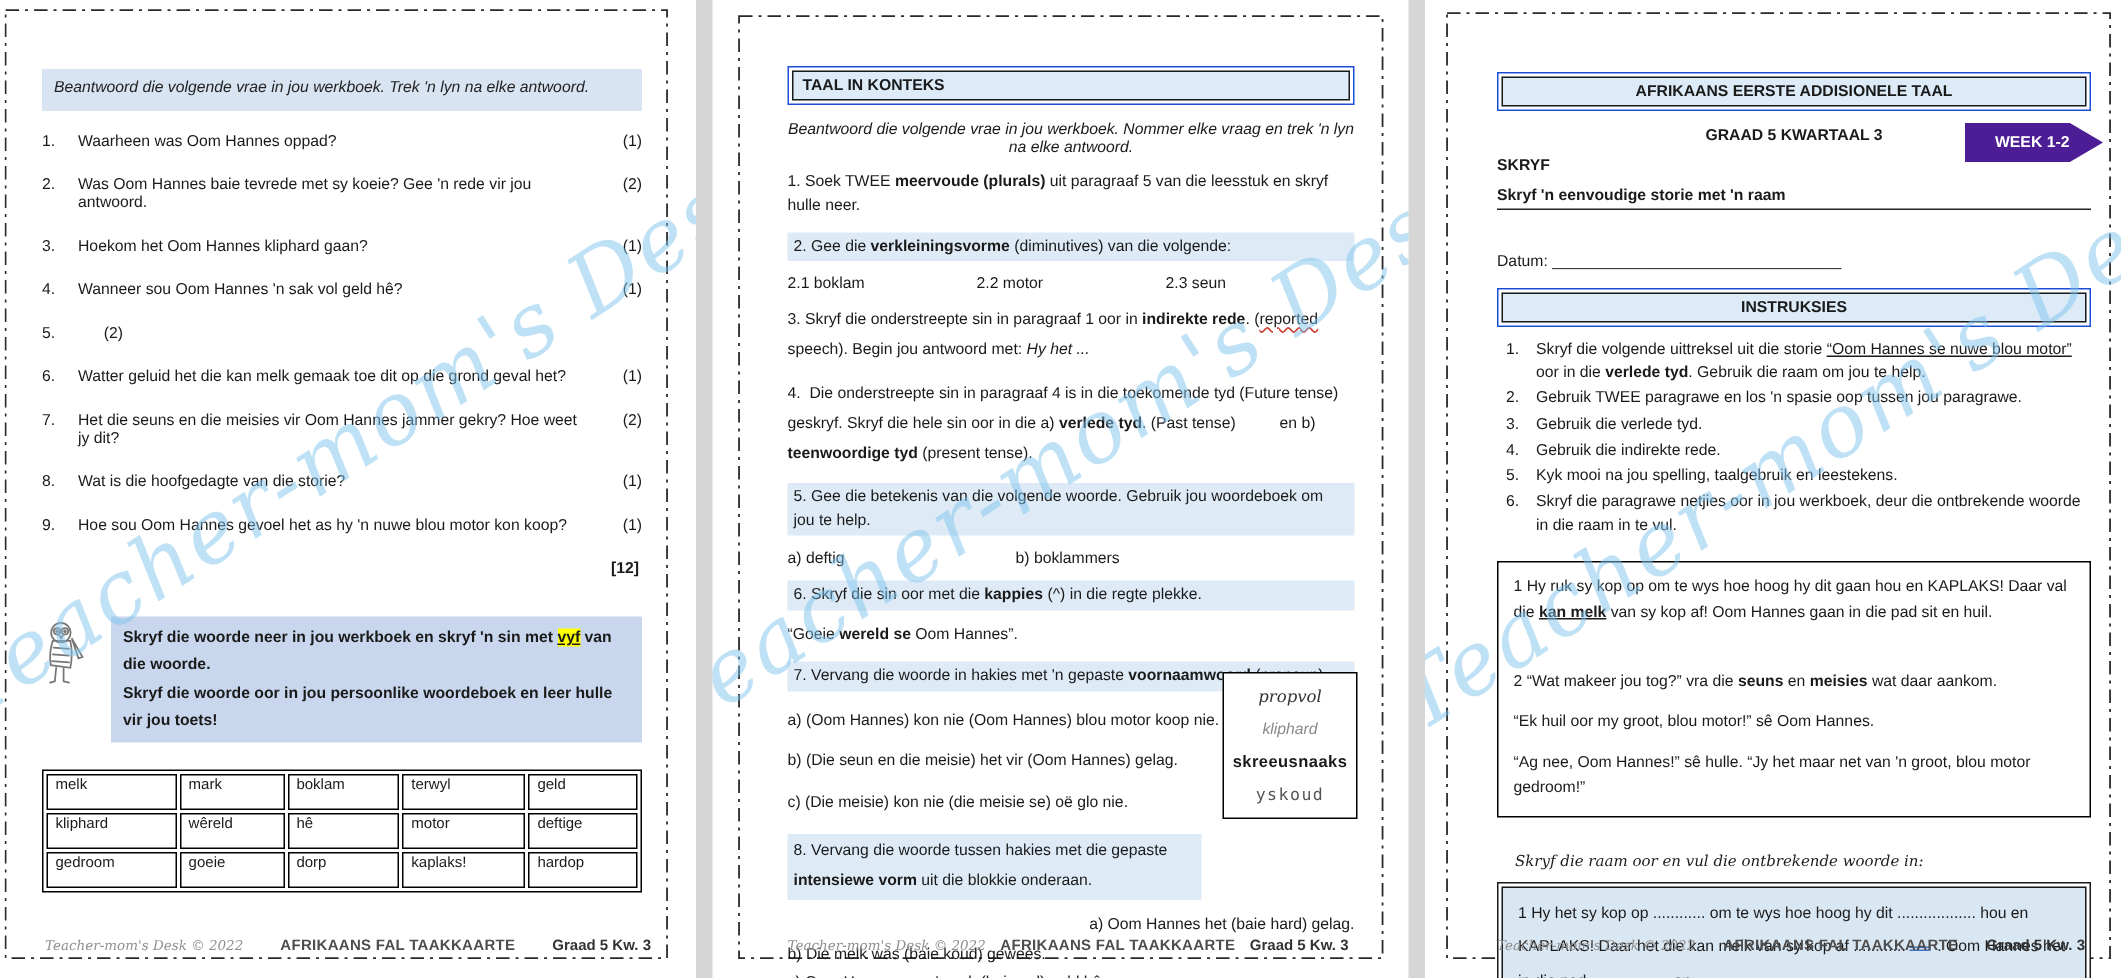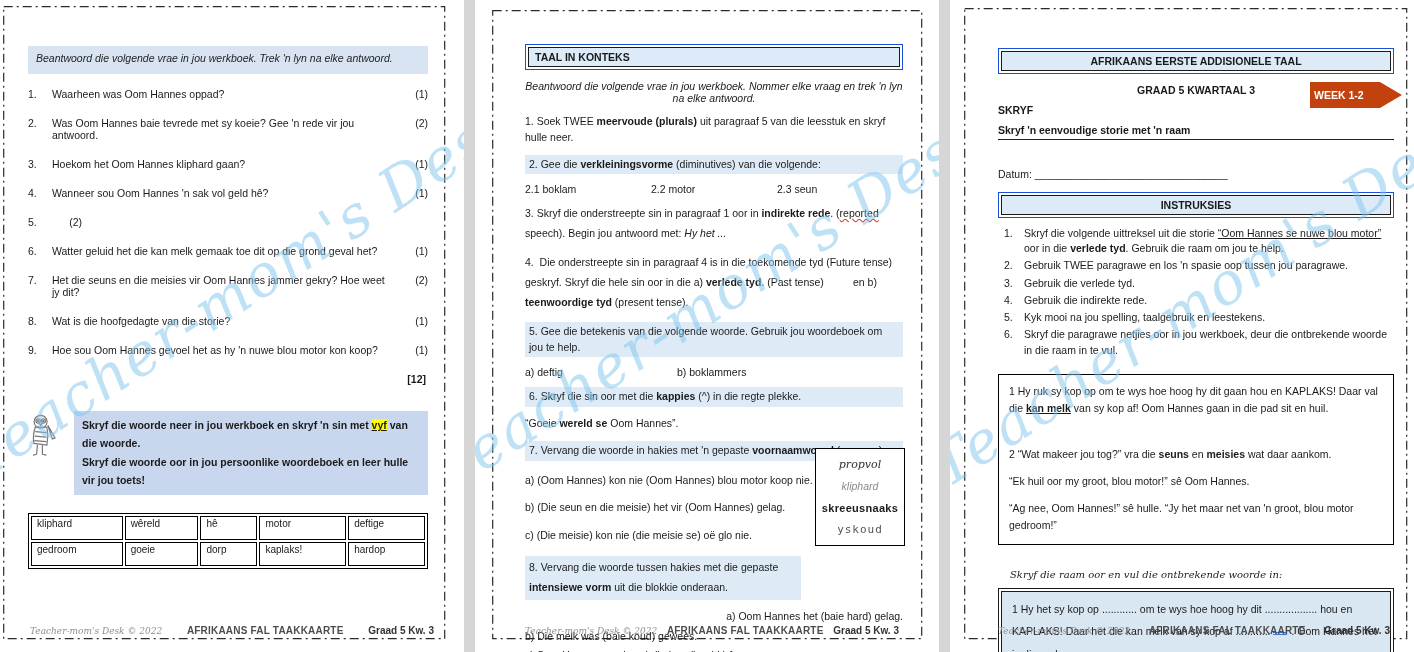--- a/index.html
+++ b/index.html
@@ -69,23 +69,23 @@
               background:#fff; display:flex; flex-direction:column; justify-content:space-around;
               text-align:center; padding:4px 2px; z-index:3; }
   .wb1 { font-family:"DejaVu Serif",serif; font-style:italic; font-size:11px; color:#333; }
   .wb2 { font-style:italic; color:#8a8a8a; font-size:10.5px; }
   .wb3 { font-weight:900; font-size:11px; letter-spacing:0.3px; }
   .wb4 { font-family:"DejaVu Sans Mono",monospace; font-size:11px; letter-spacing:1px; color:#555; }
 
   
   .p3-content { padding:48px 20px 0 48px; }
   .p3-sub { text-align:center; font-weight:bold; margin-top:10px; font-size:10.5px; }
-  .week-arrow { position:absolute; right:12px; top:82px; width:92px; height:26px; background:#c2410c;
+  .week-arrow { position:absolute; right:12px; top:82px; width:92px; height:26px; background:#4c1d95;
                 clip-path:polygon(0 0, 76% 0, 100% 50%, 76% 100%, 0 100%);
-                color:#fff; font-weight:bold; font-size:10.5px; line-height:26px; padding-left:4px;
+                color:#fff; font-weight:bold; font-size:10.5px; line-height:26px; padding-left:20px;
                 filter:drop-shadow(3px 3px 0 #c9c9c9); z-index:3; }
   .p3-skryf { font-weight:bold; margin-top:8px; }
   .p3-task { font-weight:bold; margin-top:8px; padding-bottom:3px; border-bottom:1px solid #222; }
   .p3-datum { margin-top:28px; }
   .p3-instrbox { margin-top:12px; }
   .p3-list { margin-top:8px; }
   .p3-li { display:flex; line-height:1.45; margin-bottom:2px; }
   .p3-li .no { width:26px; text-align:left; padding-left:6px; }
   .p3-li .tx { flex:1; }
   .extract-box { margin-top:16px; border:1.5px solid #000; padding:8px 10px 10px 10px; line-height:1.6; }
@@ -176,20 +176,27 @@
           </svg>
         </div>
         <div class="spellys-panel">
           <div><span>Skryf die woorde neer in jou werkboek en skryf 'n sin met </span><span class="hlY">vyf</span><span> van die woorde.</span></div>
           <div>Skryf die woorde oor in jou persoonlike woordeboek en leer hulle vir jou toets!</div>
         </div>
       </div>
 
       <table class="word-table">
         <tbody>
+            <tr>
+          <td>melk</td>
+          <td>mark</td>
+          <td>boklam</td>
+          <td>terwyl</td>
+          <td>geld</td>
+        </tr>
         <tr>
           <td>kliphard</td>
           <td>wêreld</td>
           <td>hê</td>
           <td>motor</td>
           <td>deftige</td>
         </tr>
         <tr>
           <td>gedroom</td>
           <td>goeie</td>

